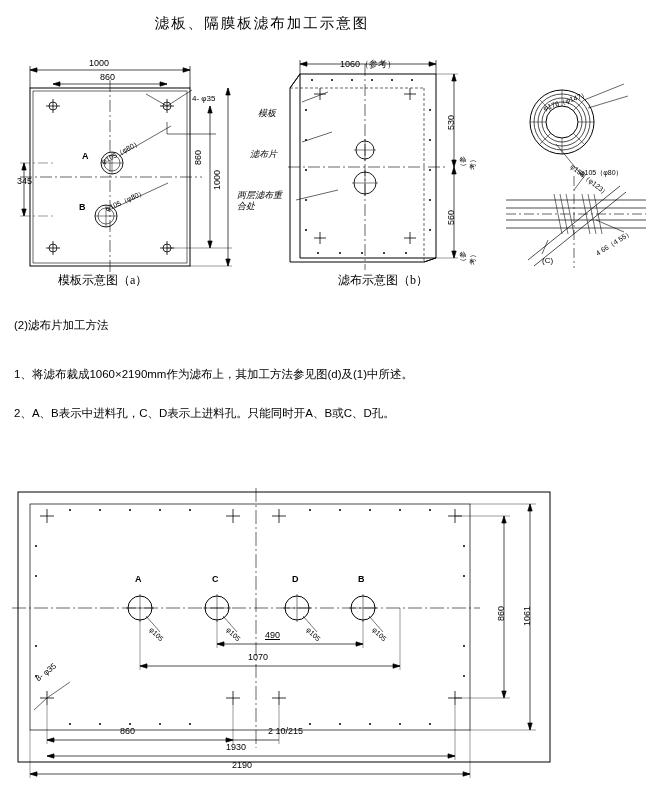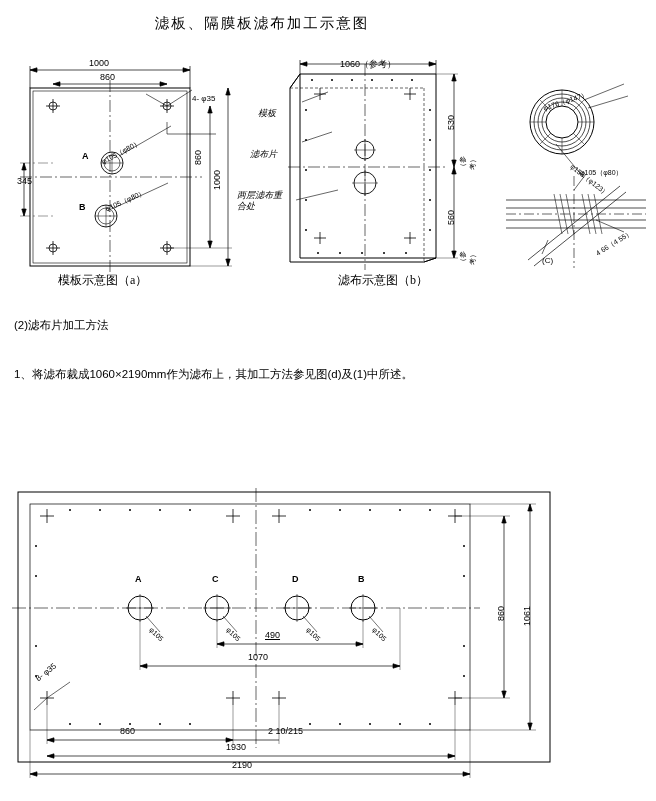--- a/index.html
+++ b/index.html
@@ -308,20 +308,21 @@
         <line x1="48" y1="72" x2="42" y2="86"></line>
       </g>
     </svg>
     <div class="lbl" style="position:absolute; left:80px; top:0px;">φ105（φ80）</div>
     <div class="lbl" style="position:absolute; left:94px; top:82px; transform:rotate(-32deg); transform-origin:left top;">4 66（4 55）</div>
     <div class="lbl8" style="position:absolute; left:42px; top:88px;">(C)</div>
   </div>
 
   <div class="note" style="left:14px; top:318px;">(2)滤布片加工方法</div>
   <div class="note" style="left:14px; top:367px;">1、将滤布裁成1060×2190mm作为滤布上，其加工方法参见图(d)及(1)中所述。</div>
+  <div class="note" style="left:14px; top:406px;">2、A、B表示中进料孔，C、D表示上进料孔。只能同时开A、B或C、D孔。</div>
 
   <div class="dwg" style="left:10px; top:486px;">
     <svg width="640" height="305" viewBox="0 0 640 305">
 
       <g stroke="#000" fill="none" stroke-width="1">
         <rect x="8" y="6" width="532" height="270"></rect>
         <rect x="20" y="18" width="440" height="226" stroke-width="0.7"></rect>
       </g>
 
       <g stroke="#000" stroke-width="0.8">

